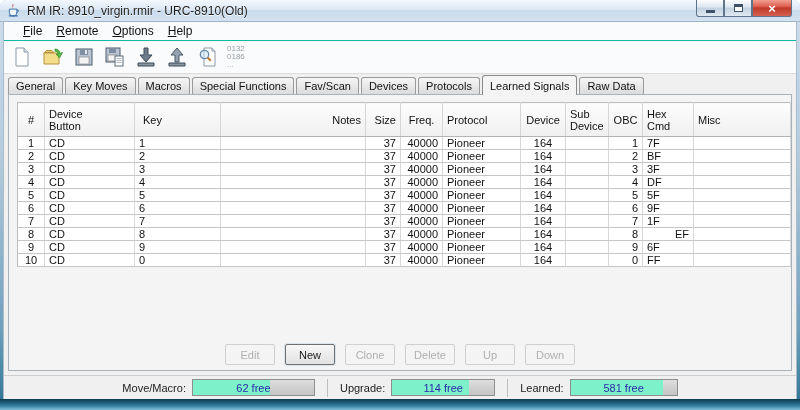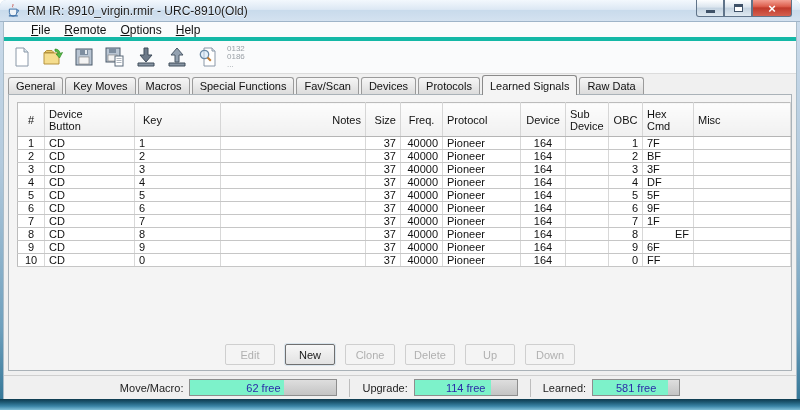--- a/index.html
+++ b/index.html
@@ -32,21 +32,21 @@
   }
   .glyph-min{width:9px;height:3px;background:#3f5268;margin-top:6px;}
   .glyph-max{width:9px;height:8px;border:1px solid #3f5268;border-top:3px solid #3f5268;background:#fff;}
   
   .app{
     margin:0 3px;height:377px;display:flex;flex-direction:column;
     background:#f0f0f0;border-left:1px solid #a9bcc9;border-right:1px solid #a9bcc9;
   }
   .menubar{
     height:19px;background:#fafbfc;display:flex;align-items:center;
-    padding-left:20px;font-size:12px;color:#111;border-bottom:4px solid #14b8a6;
+    padding-left:12px;font-size:12px;color:#111;border-bottom:1px solid #14b8a6;
   }
   .menu-item{padding:1px 7px;}
   .menu-item .mn{text-decoration:underline;}
   .toolbar{
     height:33px;background:#fafbfc;display:flex;align-items:center;
     padding-left:4px;border-bottom:1px solid #dcdcdc;
   }
   .tool{width:28px;height:28px;display:flex;align-items:center;justify-content:center;margin-right:3px;}
   .ticon{display:inline-flex;}
   .codes{font-size:8px;line-height:8px;color:#9aa0a6;margin-left:2px;font-family:"Liberation Sans",sans-serif;}
@@ -414,37 +414,37 @@
           <button class="abtn on">New</button>
           <button class="abtn">Clone</button>
           <button class="abtn">Delete</button>
           <button class="abtn">Up</button>
           <button class="abtn">Down</button>
         </div>
     </div>
     <div class="statusbar">
         <div class="gauge">
           <span class="glabel">Move/Macro:</span>
-          <div class="gbar" style="width: 148px;">
+          <div class="gbar" style="width: 123px;">
             <div class="gfill" style="width: 64%; background: rgb(125, 242, 202);"></div>
             <div class="gtext" style="color: rgb(43, 43, 168);">62 free</div>
           </div>
         </div>
         <div class="gsep"></div>
         <div class="gauge">
           <span class="glabel">Upgrade:</span>
           <div class="gbar" style="width: 104px;">
             <div class="gfill" style="width: 75%; background: rgb(125, 242, 202);"></div>
             <div class="gtext" style="color: rgb(43, 43, 168);">114 free</div>
           </div>
         </div>
         <div class="gsep"></div>
         <div class="gauge">
           <span class="glabel">Learned:</span>
-          <div class="gbar" style="width: 88px;">
+          <div class="gbar" style="width: 108px;">
             <div class="gfill" style="width: 87%; background: rgb(125, 242, 202);"></div>
             <div class="gtext" style="color: rgb(43, 43, 168);">581 free</div>
           </div>
         </div>
       </div>
   </div>
 
   <div class="band"></div>
 </div>
 

